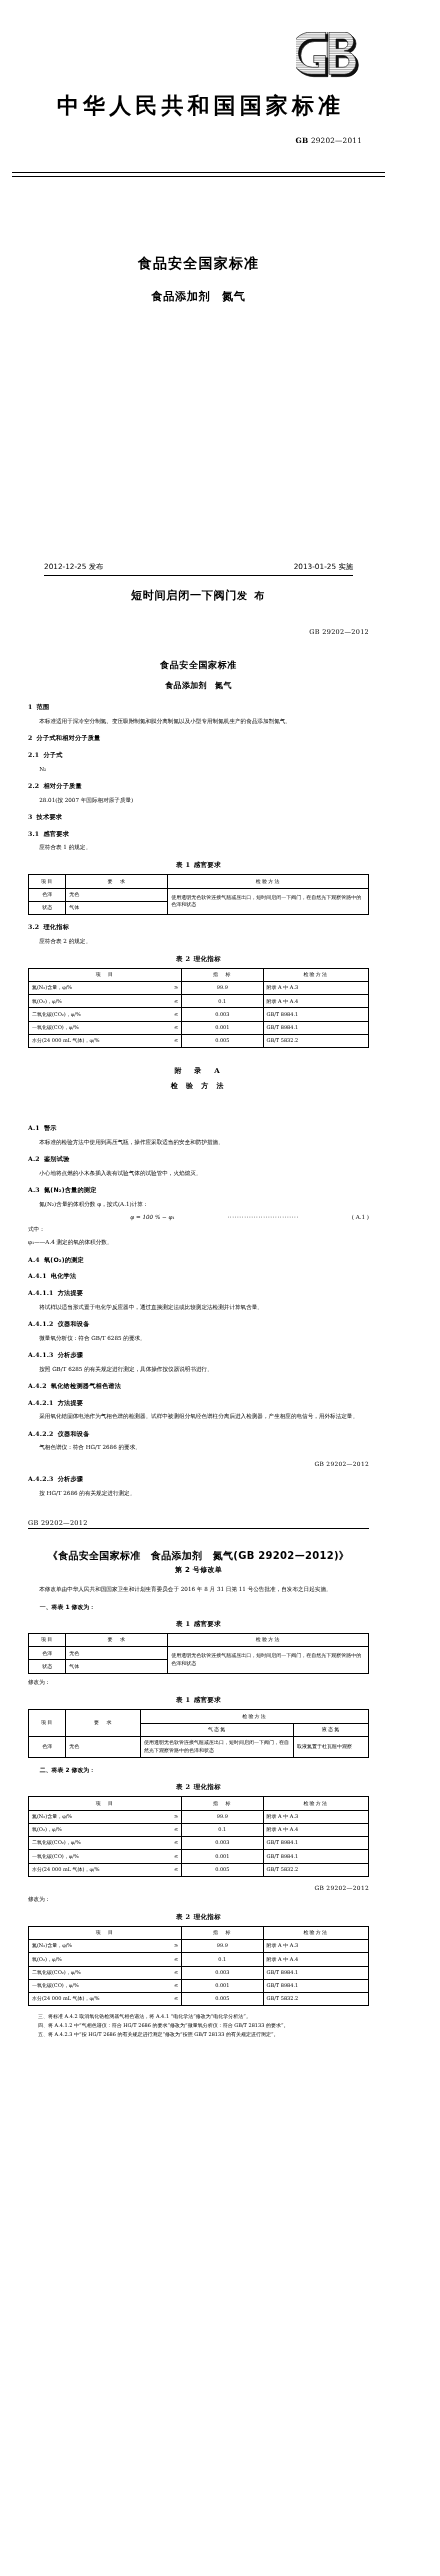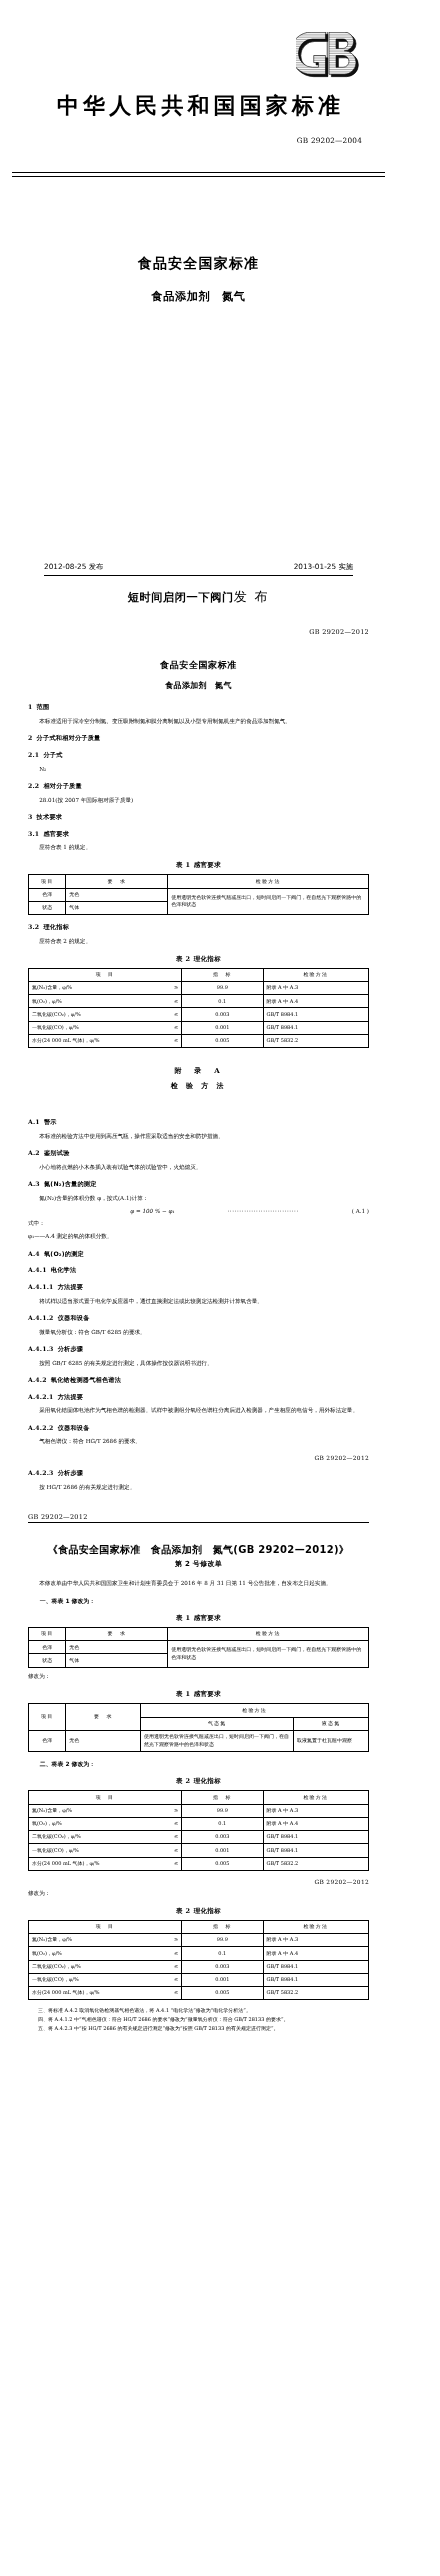--- a/index.html
+++ b/index.html
@@ -45,21 +45,21 @@
     padding-left: 4.1px;
   }
   .cover-stdno {
     position: absolute;
     right: 35px;
     top: 136px;
     font-family: "DejaVu Serif", "Liberation Serif", serif;
     font-size: 7.3px;
     letter-spacing: 0.2px;
   }
-  .cover-stdno b { font-weight: normal; }
+  .cover-stdno b { font-weight: bold; }
   .rule-thick {
     position: absolute;
     left: 11.8px; right: 11.8px;
     top: 172px;
     border-top: 1.8px solid #000;
   }
   .rule-thin {
     position: absolute;
     left: 11.8px; right: 11.8px;
     top: 176px;
@@ -102,23 +102,23 @@
     position: absolute;
     left: 0; right: 0;
     top: 588px;
     text-align: center;
     font-family: "DejaVu Serif", "Liberation Serif", serif;
     font-weight: bold;
     font-size: 11.2px;
     letter-spacing: 0.6px;
   }
   .cover-issuer .pub {
-    font-size: 13px;
+    font-size: 10px;
     letter-spacing: 1.8px;
-    font-weight: normal;
+    font-weight: bold;
     margin-left: 0;
   }
 
   
   .hdr {
     padding: 0 28px;
     position: relative;
     height: 27px;
   }
   .hdr .line {
@@ -226,21 +226,21 @@
     font-size: 7px;
     letter-spacing: 2.9px;
     margin: 17.6px 0 4.7px 0;
     font-family: "DejaVu Serif","Liberation Serif",serif;
   }
   .appendix-sub {
     text-align: center;
     font-weight: bold;
     font-size: 7px;
     letter-spacing: 2.9px;
-    margin: 0 0 14px 0;
+    margin: 0 0 20px 0;
   }
   .footer-stdno {
     text-align: center;
     font-family: "DejaVu Serif", "Liberation Serif", serif;
     font-size: 5.9px;
     margin: 8.2px 0 2.4px 0;
     letter-spacing: 0.3px;
   }
   .footer-stdno.right { text-align: right; }
 
@@ -291,31 +291,31 @@
 
     <path d="M60 4 H86 A16 16 0 0 1 86 36 A16 16 0 0 1 86 76 H60 Z M72 16 V32 H84 A8 8 0 0 0 84 16 Z M72 44 V64 H84 A10 10 0 0 0 84 44 Z" fill="#111" stroke="#000" stroke-width="1" fill-rule="evenodd"></path>
     <path d="M56 0 H82 A16 16 0 0 1 82 32 A16 16 0 0 1 82 72 H56 Z M68 12 V28 H80 A8 8 0 0 0 80 12 Z M68 40 V60 H80 A10 10 0 0 0 80 40 Z" fill="url(#hatch)" stroke="#000" stroke-width="1" fill-rule="evenodd"></path>
     <line x1="53" y1="0" x2="53" y2="76" stroke="#000" stroke-width="1.2"></line>
   </svg>
 
   <div class="cover-nation">中华人民共和国国家标准</div>
 
   <div class="cover-stdno">
     <b>GB</b>
-    <span>29202—2004</span>
+    <span>29202—2011</span>
   </div>
 
   <div class="rule-thick"></div>
   <div class="rule-thin"></div>
 
   <div class="cover-title1">食品安全国家标准</div>
   <div class="cover-title2">食品添加剂　氮气</div>
 
   <div class="cover-dates">
-    <span>2012-08-25 发布</span>
+    <span>2012-12-25 发布</span>
     <span>2013-01-25 实施</span>
   </div>
   <div class="cover-dates-rule"></div>
 
   <div class="cover-issuer">
     <span>短时间启闭一下阀门</span><span class="pub">发 布</span>
   </div>
 </div>
 
 <div class="page">

